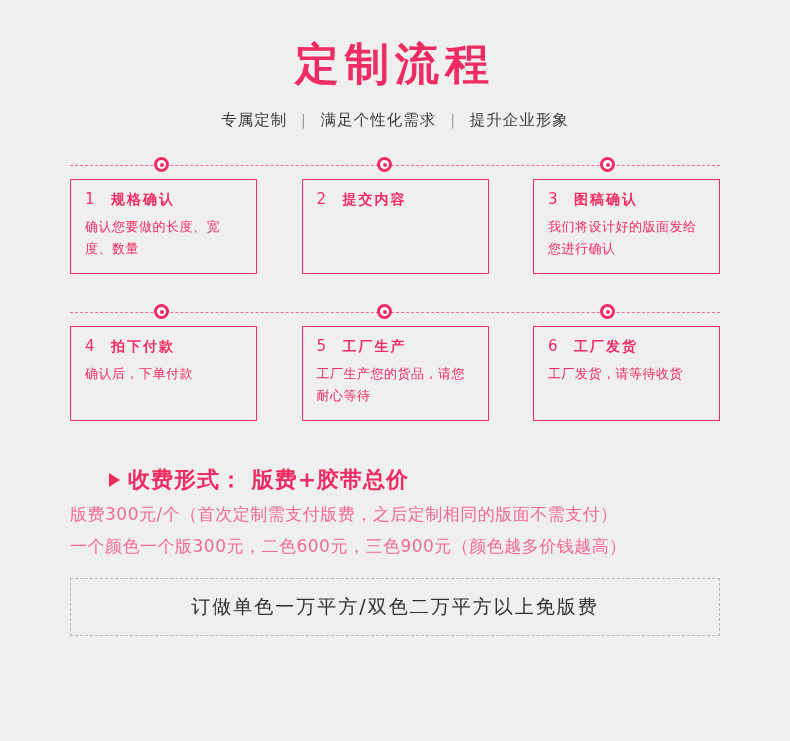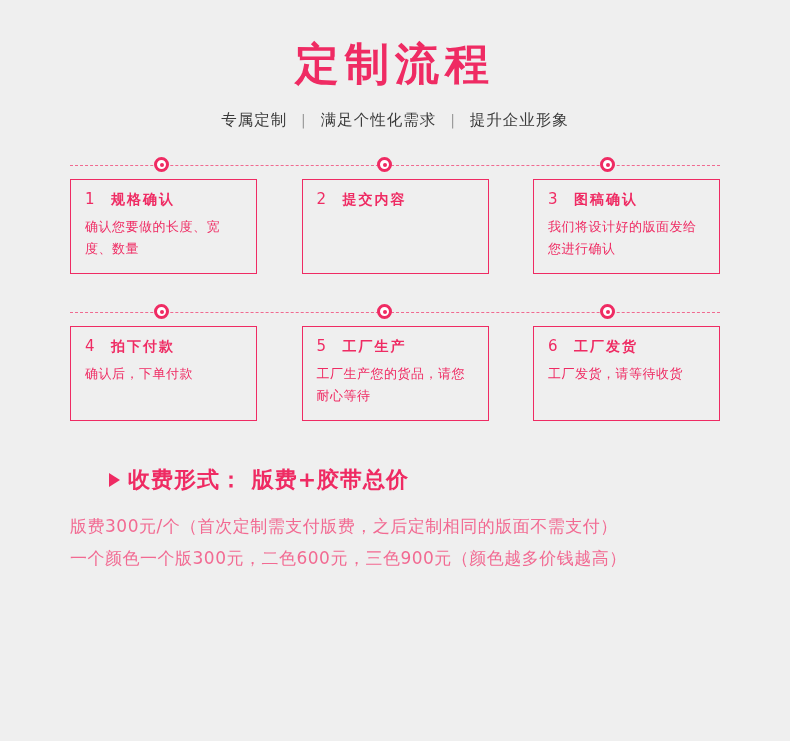--- a/index.html
+++ b/index.html
@@ -148,21 +148,21 @@
     width: 0;
     height: 0;
     border-left: 11px solid #ef2b63;
     border-top: 7px solid transparent;
     border-bottom: 7px solid transparent;
     margin-right: 8px;
   }
   .fee-line {
     color: #f26a92;
     font-size: 17px;
-    margin-top: 20px;
+    margin-top: 8px;
     letter-spacing: 0.5px;
   }
   .fee-line.second {
     margin-top: 9px;
   }
   .fee-box {
     margin-top: 20px;
     border: 1px dashed #b9b9b9;
     padding: 15px 0;
     text-align: center;
@@ -261,15 +261,16 @@
 
   </div>
 
   <div class="fee">
     <div class="fee-head">
       <span class="tri"></span>
       <span>收费形式： 版费+胶带总价</span>
     </div>
     <div class="fee-line">版费300元/个（首次定制需支付版费，之后定制相同的版面不需支付）</div>
     <div class="fee-line second">一个颜色一个版300元，二色600元，三色900元（颜色越多价钱越高）</div>
+    <div class="fee-box">订做单色一万平方/双色二万平方以上免版费</div>
   </div>
 
 </div>
 
 </body></html>

